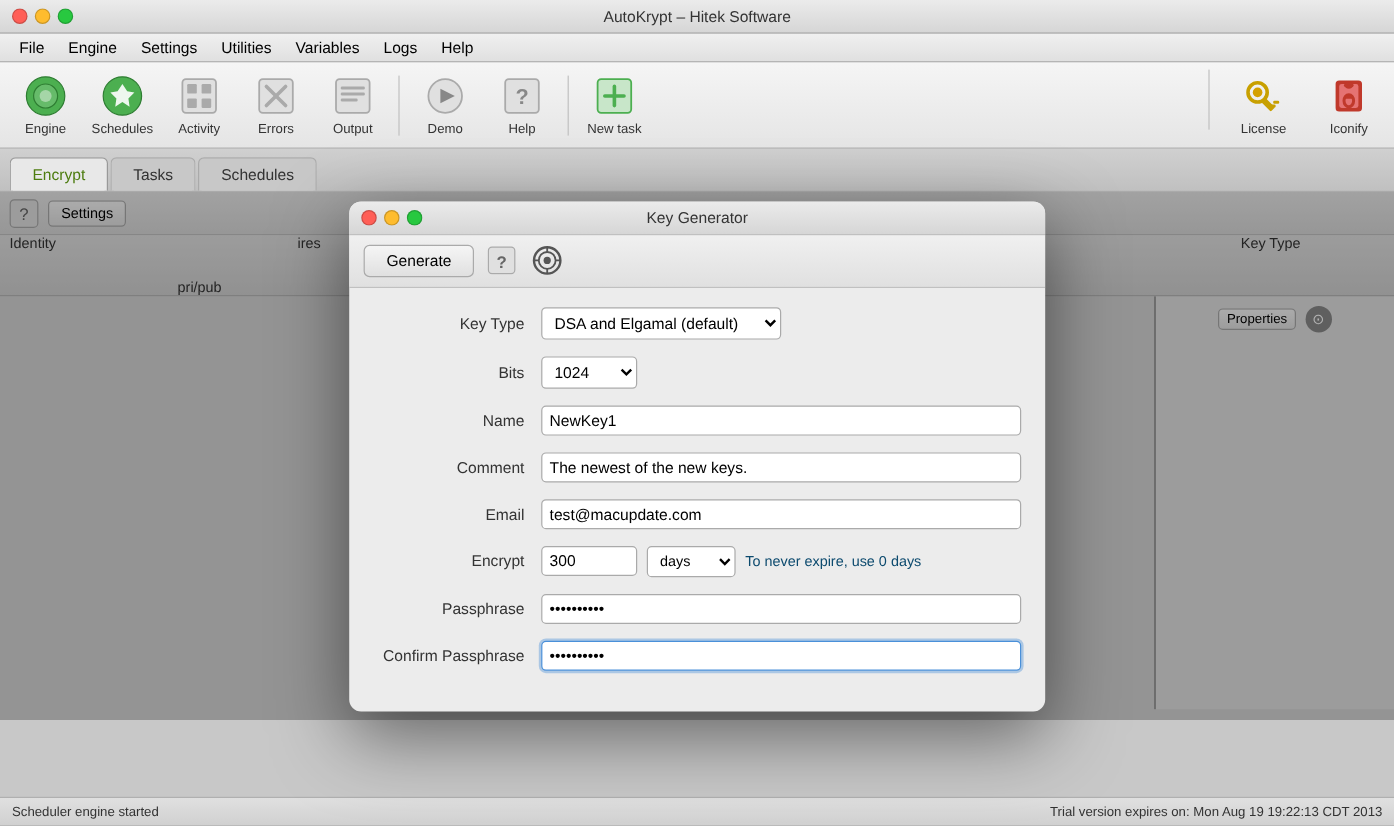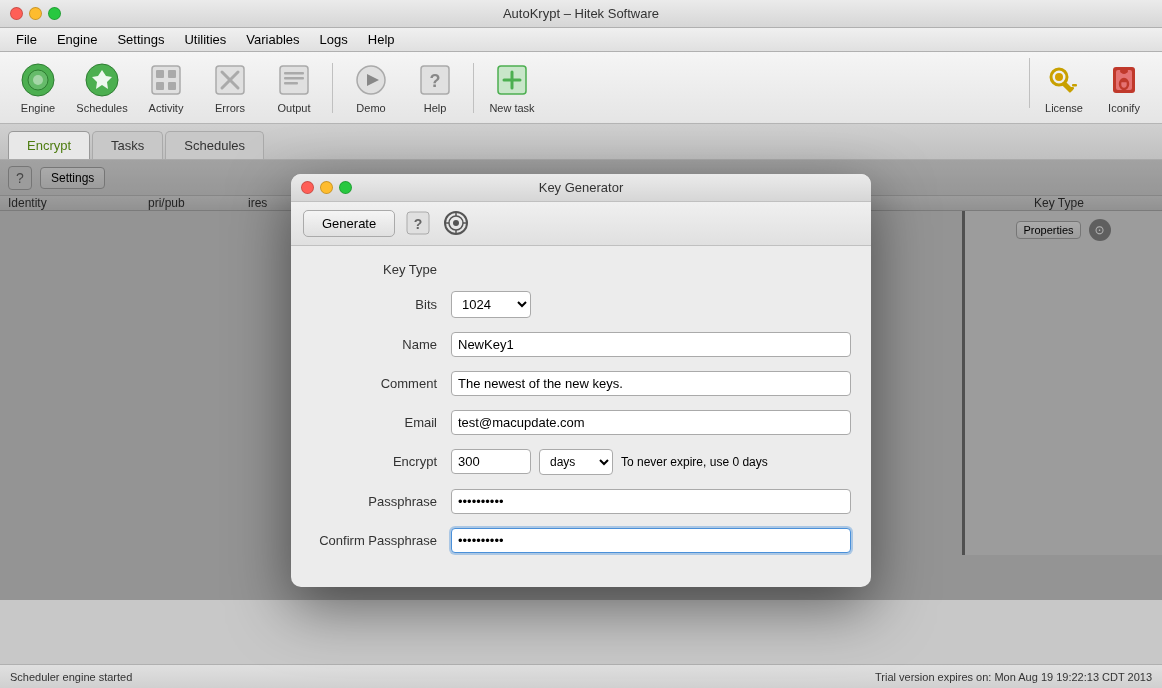--- a/index.html
+++ b/index.html
@@ -98,21 +98,21 @@
     }
     .toolbar-sep {
       width: 1px;
       height: 50px;
       background: #c0c0c0;
       margin: 0 4px;
     }
     .toolbar-right {
       margin-left: auto;
       display: flex;
-      gap: 0;
+      gap: 11px;
     }
 
     
     .tab-bar {
       height: 36px;
       background: linear-gradient(to bottom, #d0d0d0, #c0c0c0);
       display: flex;
       align-items: flex-end;
       padding: 0 8px;
       border-bottom: 1px solid #aaa;
@@ -323,21 +323,21 @@
     }
     .expires-select {
       padding: 4px 6px;
       border: 1px solid #aaa;
       border-radius: 4px;
       background: white;
       font-size: 12px;
     }
     .expires-note {
       font-size: 12px;
-      color: #000000;
+      color: #0c4a6e;
     }
     .bits-select {
       padding: 4px 6px;
       border: 1px solid #aaa;
       border-radius: 4px;
       background: white;
       font-size: 13px;
       min-width: 80px;
     }
 
@@ -502,28 +502,28 @@
 
   <div class="sub-toolbar">
     <div style="width:24px; height:24px; background:#e0e0e0; border:1px solid #aaa; border-radius:4px; display:flex; align-items:center; justify-content:center; cursor:pointer;">
       <span style="font-size:14px; color:#666;">?</span>
     </div>
     <button class="sub-btn">Settings</button>
   </div>
 
   <div class="table-header">
     <div class="table-col" style="width:140px;">Identity</div>
-    <div class="table-col" style="width:100px;">pri/pub</div>
+    <div class="table-col" style="width:100px;margin-top:36px;">pri/pub</div>
     <div class="table-col" style="flex:1;">ires</div>
     <div class="table-col" style="width:120px;">Key Type</div>
   </div>
 
   <div style="display:flex; height:calc(100% - 72px - 24px);">
     <div style="flex:1; background:#d5d5d5;"></div>
-    <div style="width:200px; background:#e0e0e0; border-left:3px solid #737373; display:flex; flex-direction:column; align-items:center; padding:8px;">
+    <div style="width:200px; background:#e0e0e0; border-left:1px solid #737373; display:flex; flex-direction:column; align-items:center; padding:8px;">
       <div style="display:flex; gap:8px; align-items:center;">
         <button class="sub-btn" style="font-size:11px; padding:2px 6px;">Properties</button>
         <div style="width:22px; height:22px; border-radius:50%; background:#888; display:flex; align-items:center; justify-content:center; cursor:pointer;">
           <span style="color:white; font-size:12px;">⊙</span>
         </div>
       </div>
     </div>
   </div>
 
 
@@ -557,20 +557,21 @@
             <line x1="2" y1="13" x2="6" y2="13" stroke="#555" stroke-width="1.5"></line>
             <line x1="20" y1="13" x2="24" y2="13" stroke="#555" stroke-width="1.5"></line>
           </svg>
         </div>
       </div>
 
       <div class="dialog-form">
 
         <div class="form-row">
           <label class="form-label">Key Type</label>
+          <select class="form-select"><option>DSA and Elgamal (default)</option><option>DSA (sign only)</option><option>RSA (sign only)</option></select>
         </div>
 
         <div class="form-row">
           <label class="form-label">Bits</label>
           <select class="bits-select"><option>1024</option><option>2048</option><option>4096</option></select>
         </div>
 
         <div class="form-row">
           <label class="form-label">Name</label>
           <input type="text" class="form-input" value="NewKey1" style="">

